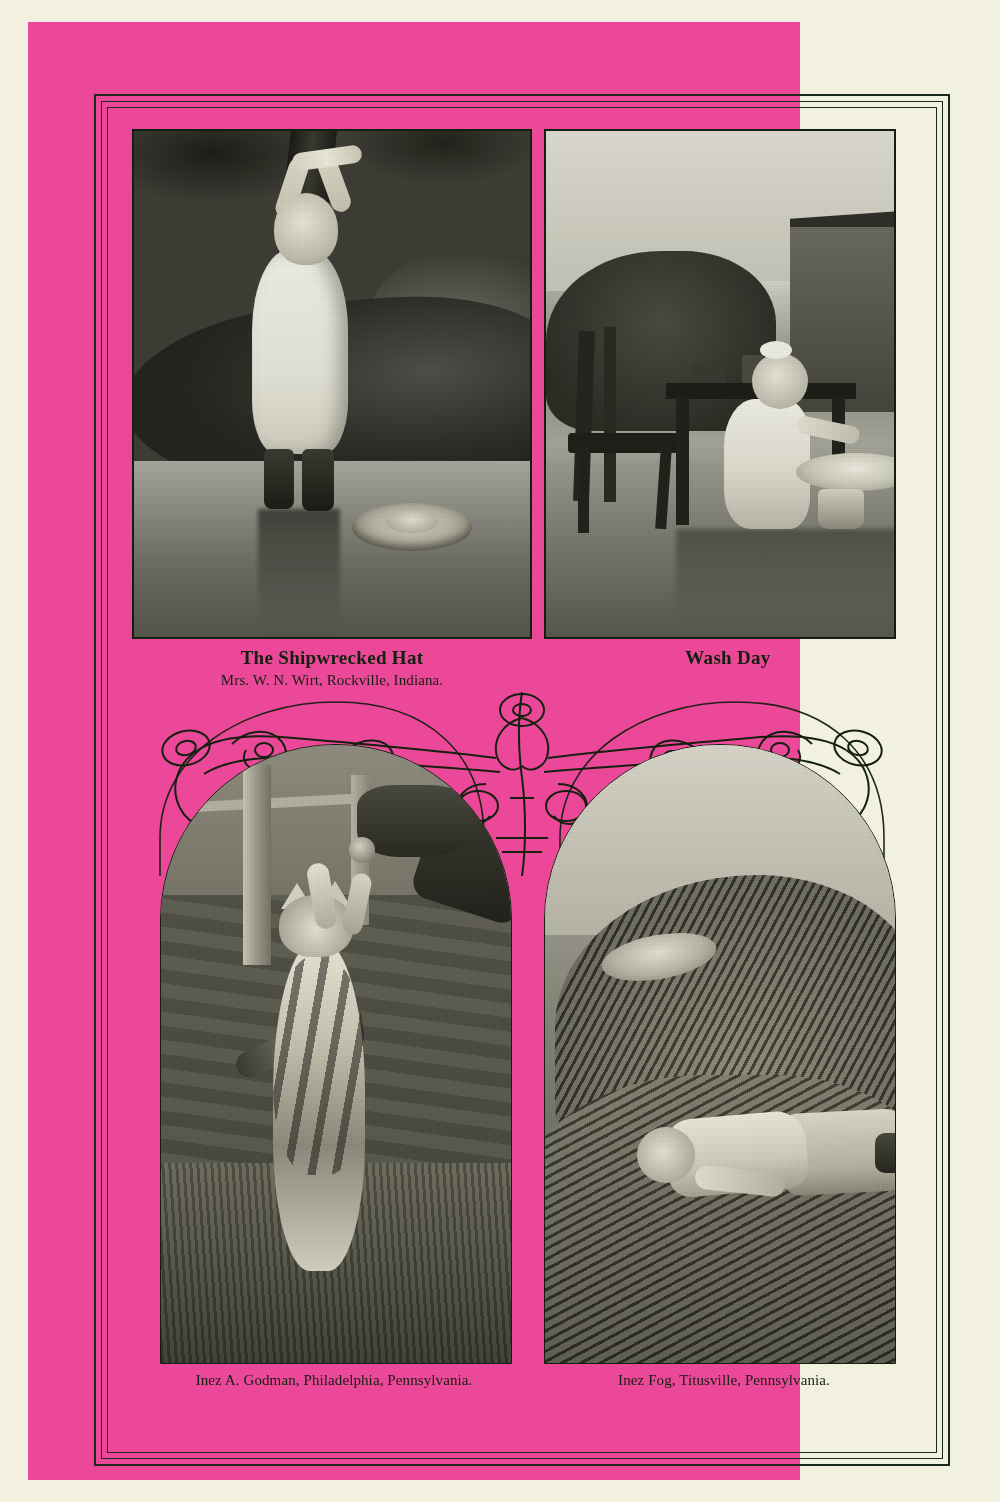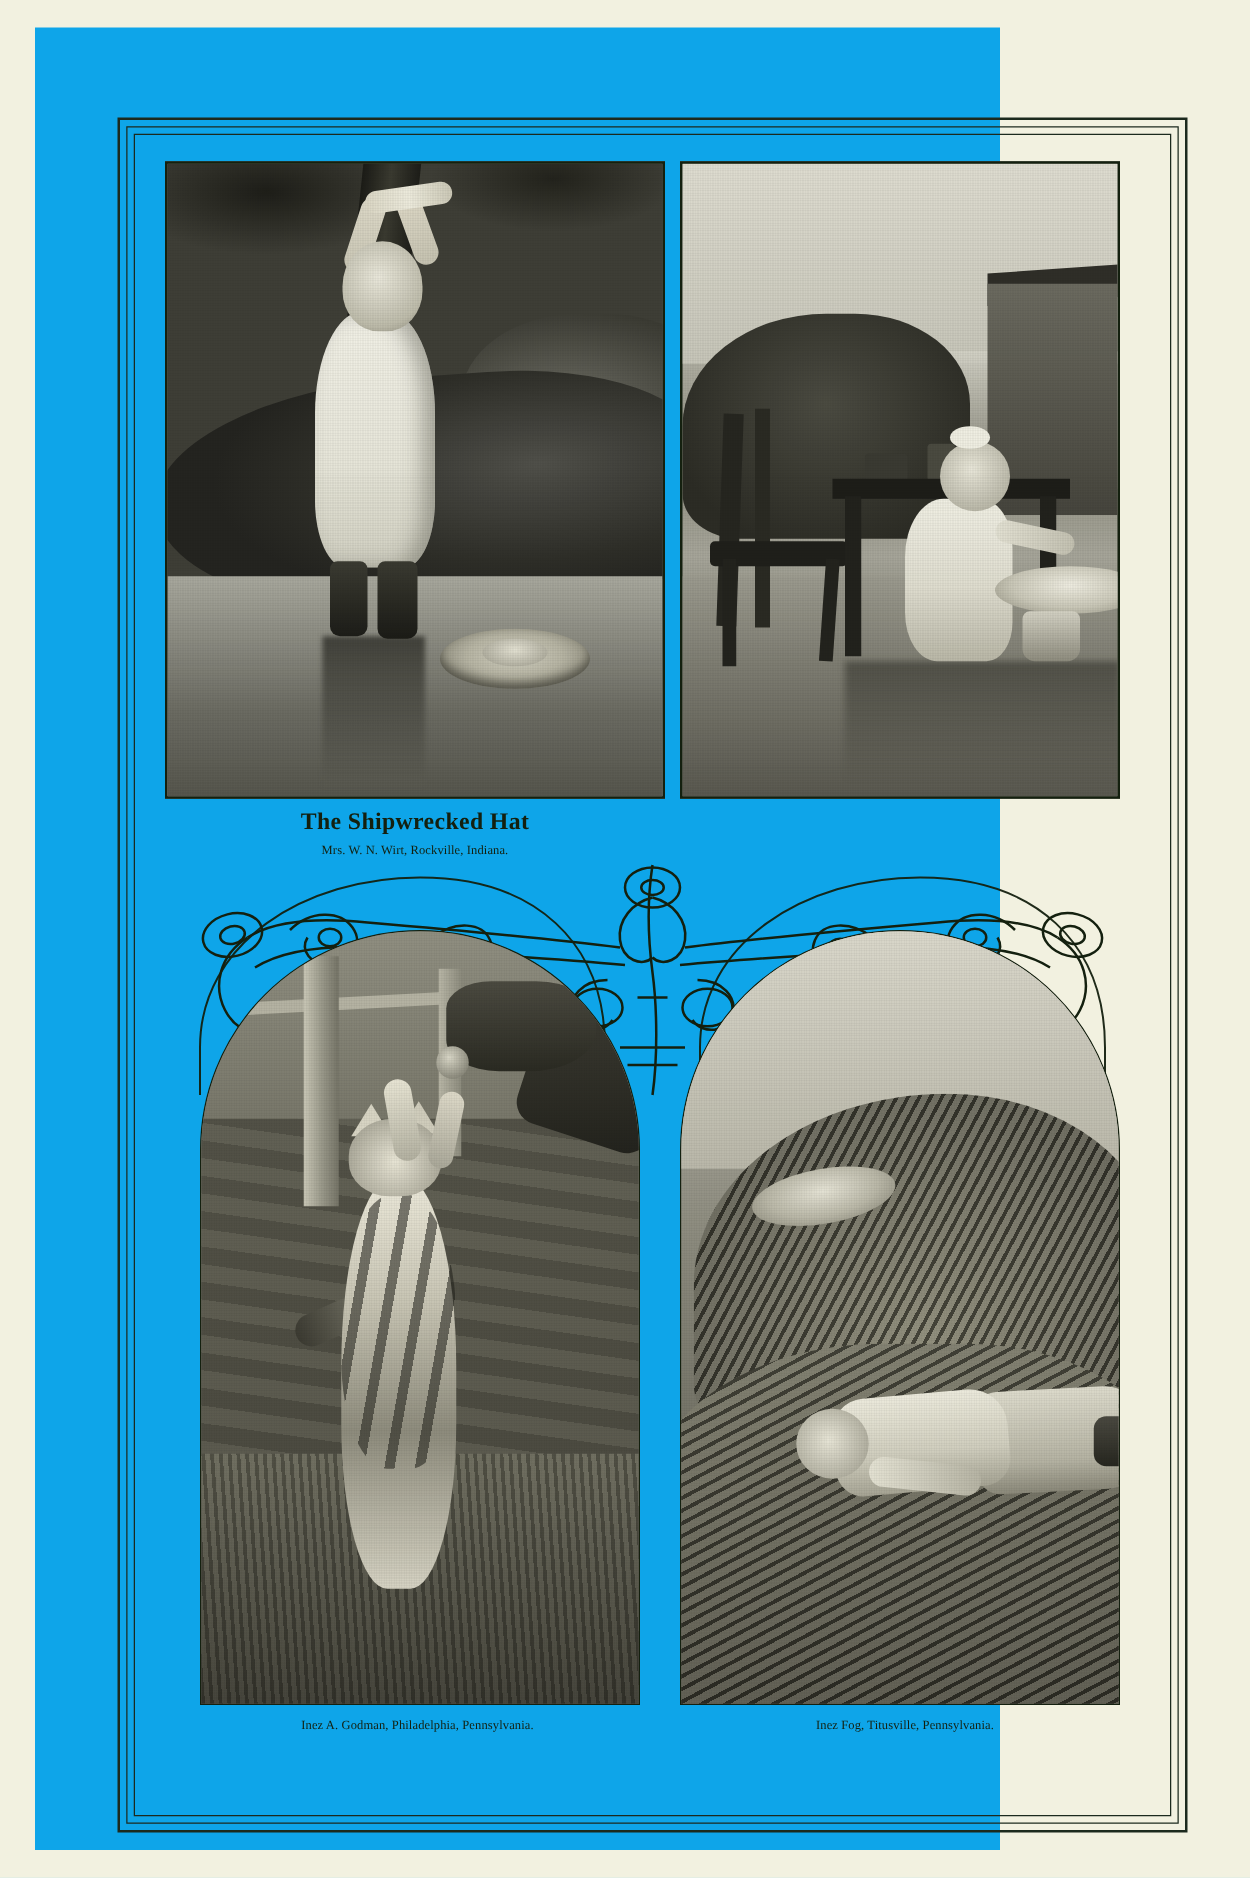--- a/index.html
+++ b/index.html
@@ -22,21 +22,21 @@
     background: #f2f1e0;
   }
 
   
   .plate {
     position: absolute;
     left: 28px;
     top: 22px;
     width: 772px;
     height: 1458px;
-    background: #0ea5e9;
+    background: #ec4899;
   }
 
   
   .rule-outer {
     position: absolute;
     left: 66px;
     top: 72px;
     width: 856px;
     height: 1372px;
     border: 2px solid #1c2a1e;
@@ -342,21 +342,21 @@
   .cap .title {
     font-family: "Liberation Serif", serif;
     font-size: 19px;
     font-weight: bold;
     letter-spacing: .3px;
     line-height: 24px;
     white-space: nowrap;
   }
   .cap .credit {
     font-family: "Liberation Serif", serif;
-    font-size: 10px;
+    font-size: 15px;
     line-height: 21px;
     letter-spacing: .1px;
     white-space: nowrap;
   }
 
   .cap-tl { left: 84px;  top: 624px; width: 440px; }
   .cap-tr { left: 510px; top: 624px; width: 380px; }
   .cap-bl { left: 96px;  top: 1348px; width: 420px; }
   .cap-br { left: 506px; top: 1348px; width: 380px; }
 
@@ -429,20 +429,21 @@
         <div class="p2-bucket"></div>
       </div>
       <div class="grain"></div>
     </div>
 
     <div class="cap cap-tl">
       <div class="title">The Shipwrecked Hat</div>
       <div class="credit">Mrs. W. N. Wirt, Rockville, Indiana.</div>
     </div>
     <div class="cap cap-tr">
+      <div class="title">Wash Day</div>
     </div>
 
     <div class="ornament">
       <svg width="816" height="190" viewBox="0 0 816 190" fill="none" stroke="#14200f" stroke-width="2">
 
         <g>
           <path d="M408 4 C 404 30, 404 60, 408 90 C 412 120, 412 160, 408 188"></path>
           <path d="M408 30 C 392 34, 380 48, 382 64 C 384 80, 400 86, 408 78"></path>
           <path d="M408 30 C 424 34, 436 48, 434 64 C 432 80, 416 86, 408 78"></path>
           <ellipse cx="408" cy="22" rx="22" ry="16"></ellipse>

